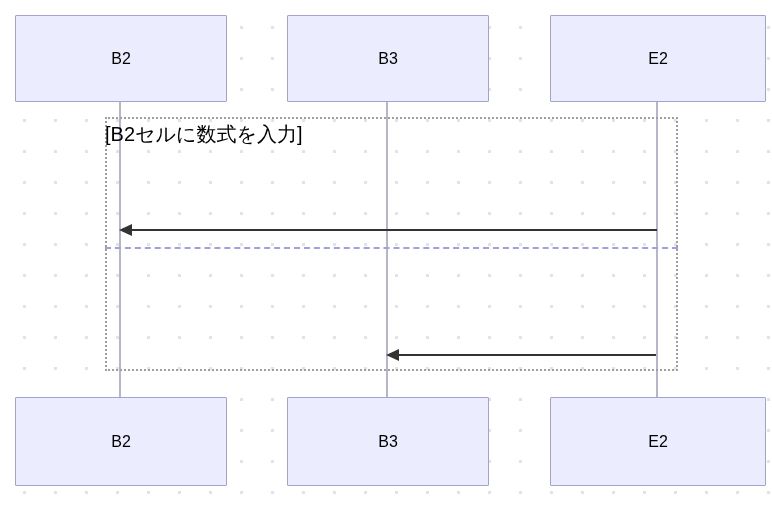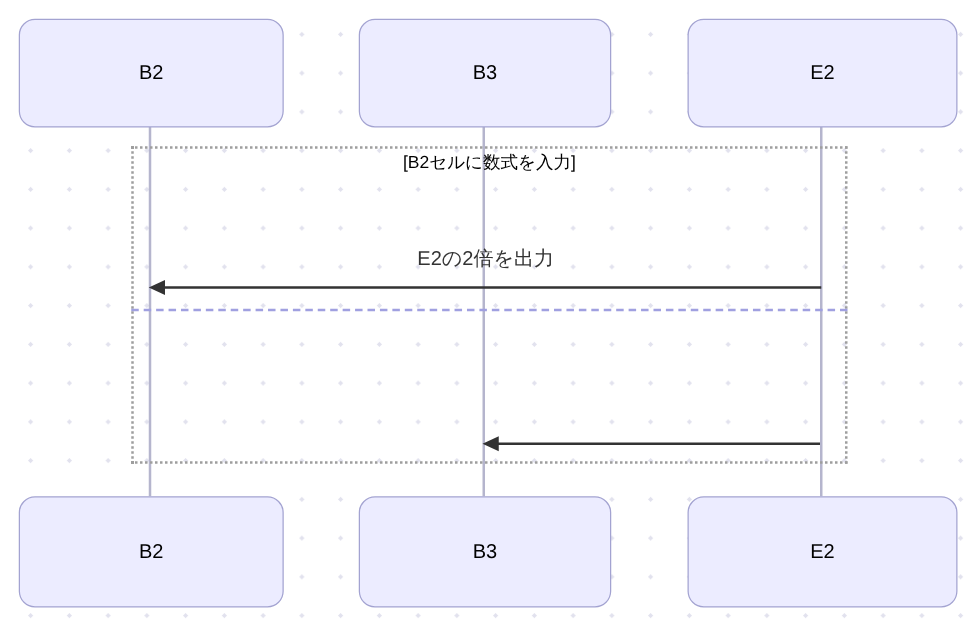--- a/index.html
+++ b/index.html
@@ -19,21 +19,21 @@
     top: 100px;
     height: 297px;
     width: 2px;
     background: #b5b5cd;
   }
   .actor {
     position: absolute;
     height: 85px;
     background: #ECECFF;
     border: 1px solid #a3a3d1;
-    border-radius: 13px;
+    border-radius: 1px;
     display: flex;
     align-items: center;
     justify-content: center;
     font-size: 16px;
     color: #000;
   }
   .par-frame {
     position: absolute;
     left: 105px;
     top: 117px;
@@ -54,22 +54,21 @@
     align-items: center;
     font-size: 15px;
     color: #000;
     padding-left: 12px;
     box-sizing: border-box;
   }
   .condition {
     position: absolute;
     left: 105px;
     width: 573px;
-    text-align: center;
-    font-size: 14px;
+    font-size: 20px;
     color: #000;
     font-weight: 500;
   }
   .message {
     position: absolute;
     text-align: center;
     font-size: 16px;
     color: #333;
   }
   .arrow-line {
@@ -106,21 +105,20 @@
   <div class="actor" style="left:287px; top:15px; width:200px">
     <span>B3</span>
   </div>
   <div class="actor" style="left:550px; top:15px; width:214px">
     <span>E2</span>
   </div>
 
   <div class="par-frame"></div>
 
   <div class="condition" style="top:121px">[B2セルに数式を入力]</div>
-  <div class="message" style="left:120px; width:537px; top:197px">E2の2倍を出力</div>
   <div class="arrow-line" style="left:130px; top:229px; width:527px"></div>
   <div class="arrow-head" style="left:119px; top:224px"></div>
 
   <div class="divider" style="top:247px"></div>
 
   <div class="arrow-line" style="left:397px; top:354px; width:259px"></div>
   <div class="arrow-head" style="left:386px; top:349px"></div>
 
   <div class="actor" style="left:15px; top:397px; width:210px; height:87px">
     <span>B2</span>

